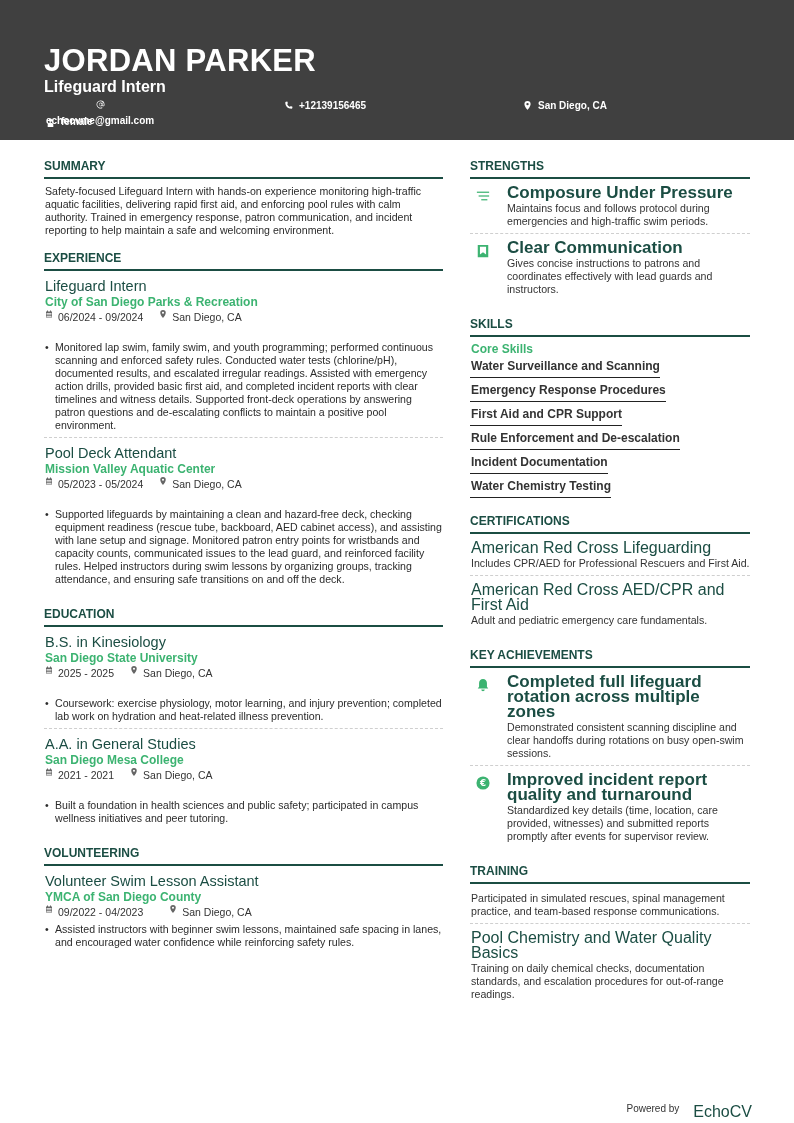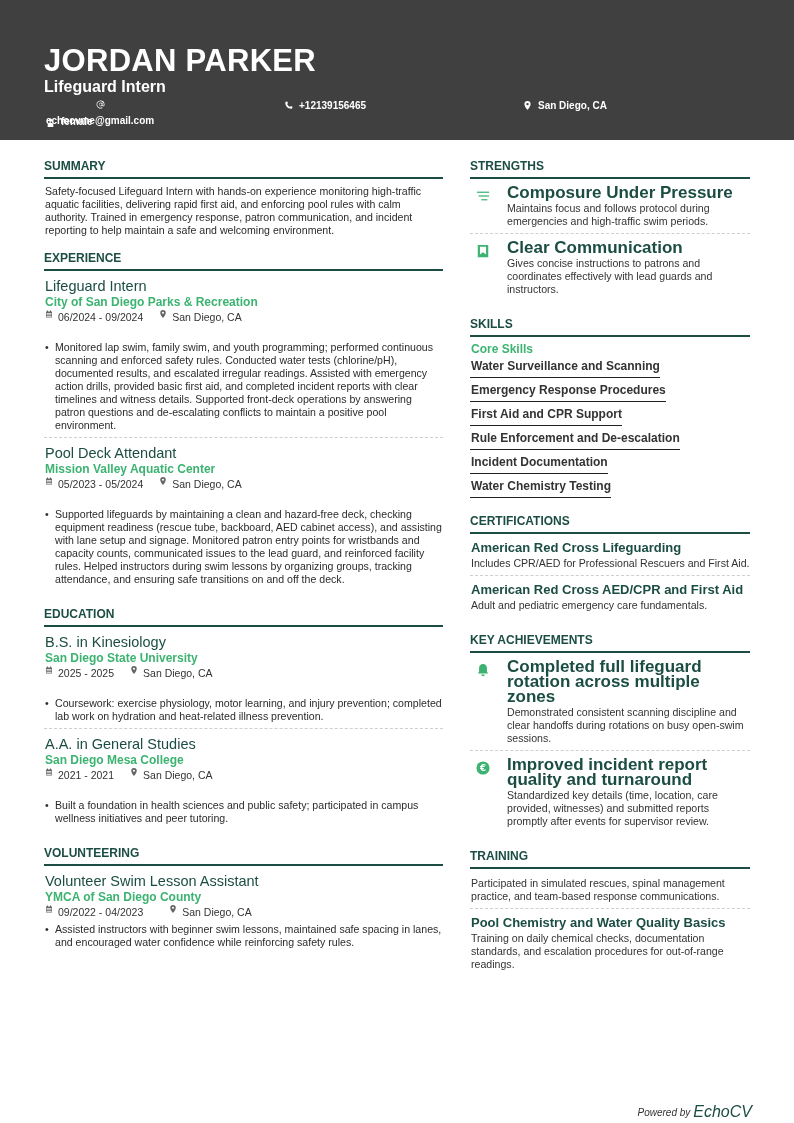--- a/index.html
+++ b/index.html
@@ -36,25 +36,25 @@
     .str-icon { width: 37px; flex-shrink: 0; padding-top: 4px; padding-left: 6px; }
     .str-icon svg { width: 14px; height: 14px; fill: #3cb371; }
     .str-body .h { font-size: 17px; font-weight: 700; color: #1b4d43; line-height: 15px; }
     .str-body .d { font-size: 10.6px; line-height: 13px; color: #333; margin-top: 2px; }
 
     .skills-cat { font-size: 12px; font-weight: 700; color: #3cb371; padding: 5px 0 2px 1px; line-height: 14px; }
     .skill { display: table; font-size: 12px; font-weight: 700; color: #333; padding: 2px 0 4px 1px; border-bottom: 1px solid #222; line-height: 13px; margin-bottom: 4px; }
 
     .cert { padding: 6px 0 5px 1px; border-bottom: 1px dashed #cfcfcf; }
     .cert:last-child { border-bottom: none; }
-    .cert .h { font-size: 13px; font-weight: 700; color: #1b4d43; line-height: 15px; }
+    .cert .h { font-size: 16px; font-weight: 400; color: #1b4d43; line-height: 15px; }
     .cert .d { font-size: 10.6px; line-height: 13px; color: #333; margin-top: 2px; }
 
     .footer-left { position: absolute; left: 39px; top: 1105px; font-size: 15px; color: #333; margin-top: 23px; }
-    .footer-right { position: absolute; right: 42px; top: 1103px; font-size: 10px; color: #333; display: flex; align-items: center; gap: 3px; font-style: italic; }
+    .footer-right { position: absolute; right: 42px; top: 1103px; font-size: 10px; color: #333; display: flex; align-items: flex-start; gap: 14px; }
     .footer-right .brand { font-size: 16px; color: #1b4d43; }
   </style>
 </head>
 <body>
 
 <div class="header">
   <div class="name">JORDAN PARKER</div>
   <div class="title">Lifeguard Intern</div>
   <div class="contacts">
     <div class="contact" style="left:2px; top:0;flex-direction:column;">

